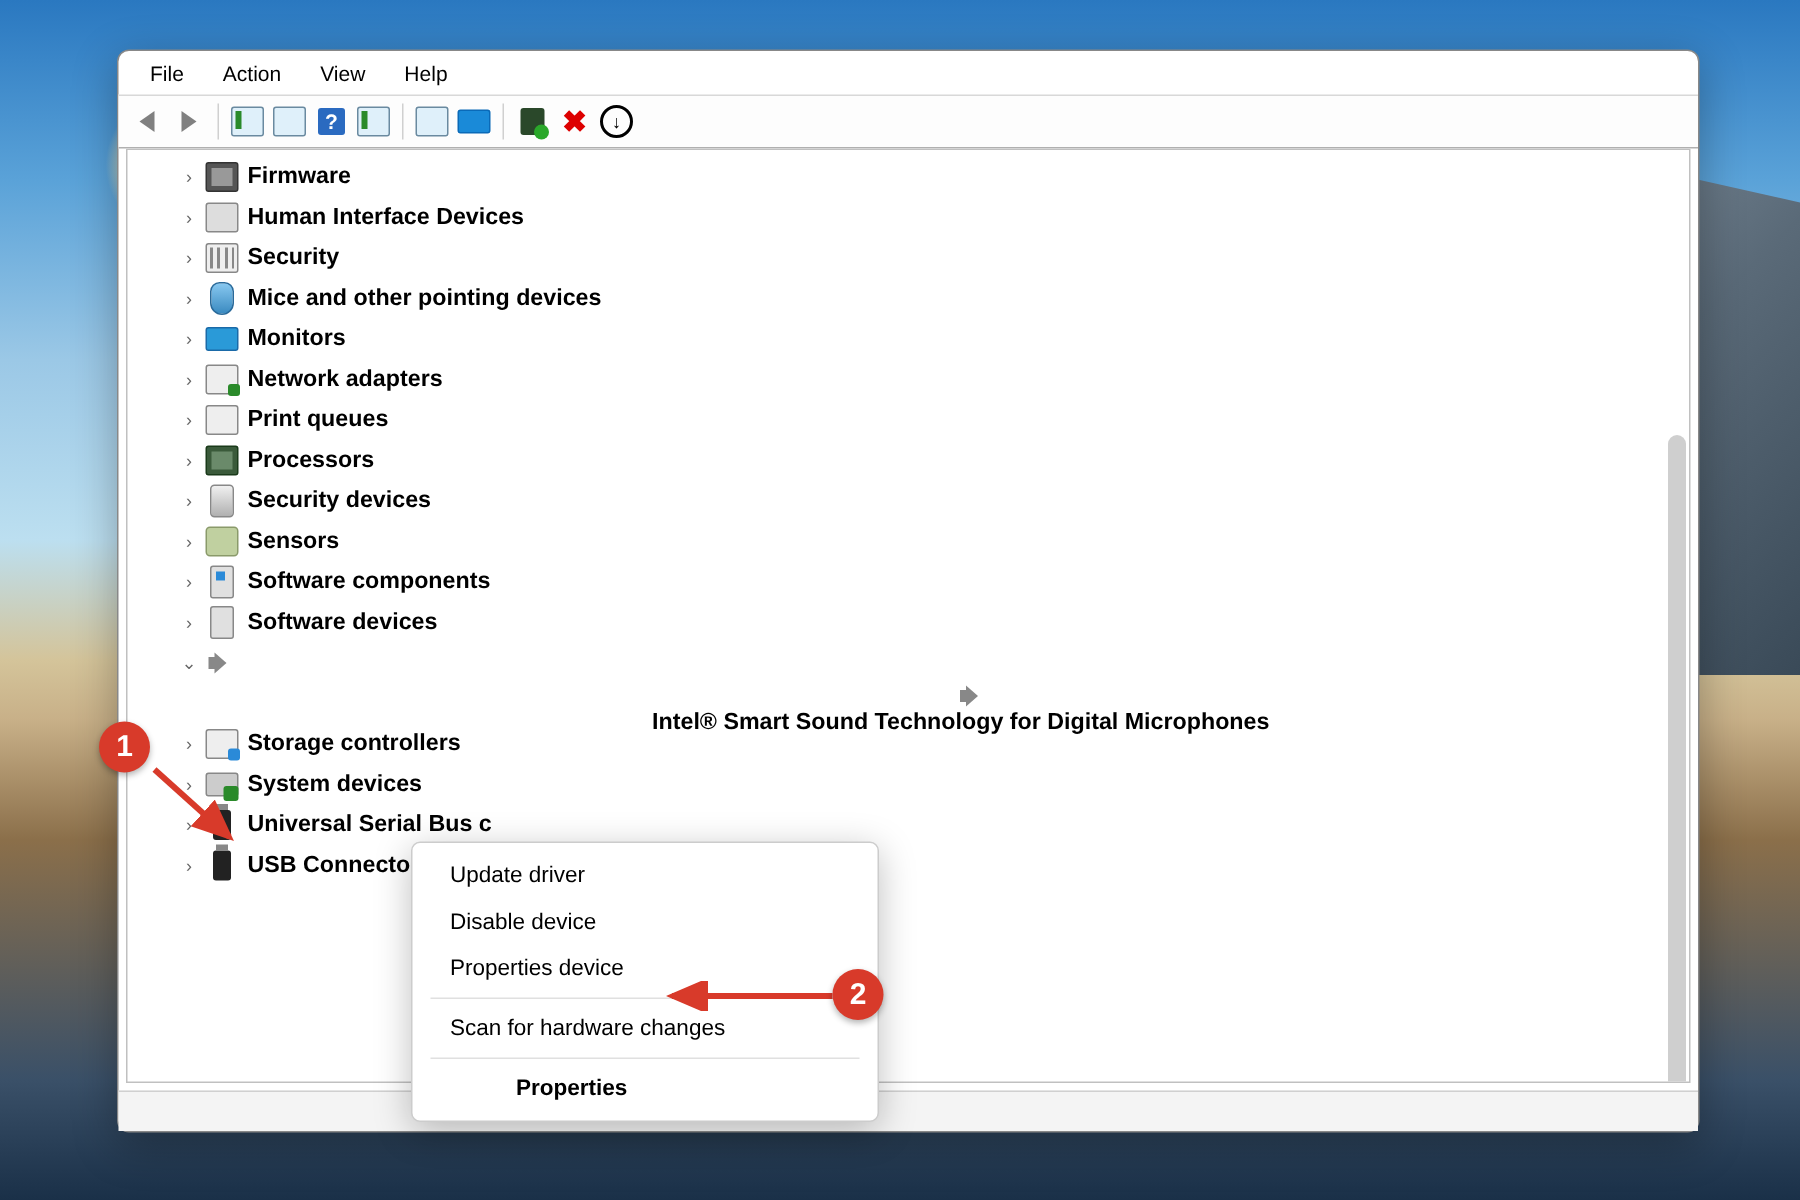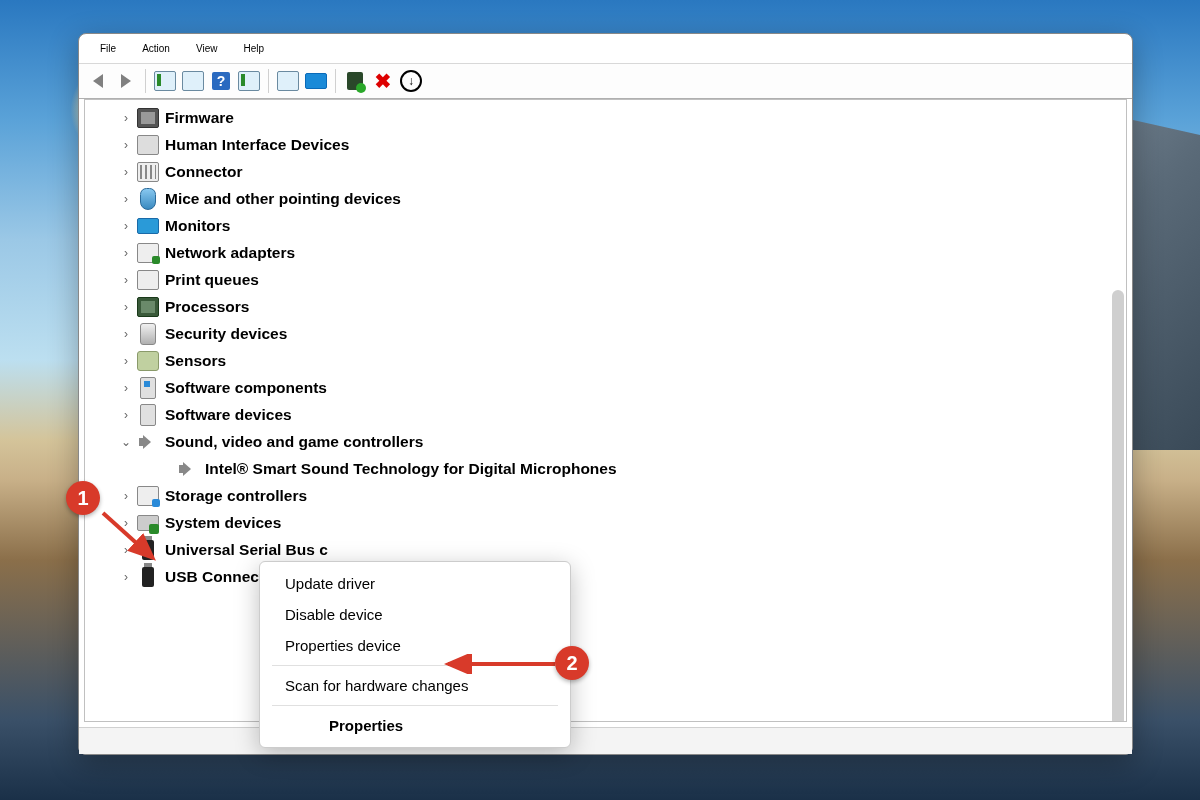--- a/index.html
+++ b/index.html
@@ -9,42 +9,42 @@
   .window{position:absolute;left:78px;top:33px;width:1053px;height:720px;background:#fff;border:1px solid #888;border-radius:8px;box-shadow:0 8px 30px rgba(0,0,0,.3);display:flex;flex-direction:column;}
   .titlebar{height:37px;display:flex;align-items:center;padding:0 2px 0 10px;}
   .titlebar .icon{width:20px;height:22px;margin-right:8px;position:relative;}
   .titlebar .icon:before{content:"";position:absolute;bottom:0;left:2px;width:16px;height:14px;background:#e8e8e8;border:1px solid #888;border-radius:2px 2px 0 0;}
   .titlebar .icon:after{content:"";position:absolute;top:0;left:6px;width:8px;height:6px;background:#888;border-radius:1px;}
   .title{font-size:16px;}
   .spacer{flex:1;}
   .winbtn{width:46px;height:36px;display:flex;align-items:center;justify-content:center;font-size:15px;color:#000;cursor:default;}
   .min{margin-top:-6px;}
   .menubar{height:29px;display:flex;align-items:center;padding:0 8px;gap:0;}
-  .menubar span{padding:4px 13px;font-size:10px;}
+  .menubar span{padding:4px 13px;font-size:14px;}
   .toolbar{height:34px;border-top:1px solid #d8d8d8;border-bottom:1px solid #b0b0b0;background:#fdfdfd;display:flex;align-items:center;padding:0 6px;gap:2px;}
   .sep{width:1px;height:24px;background:#d0d0d0;margin:0 4px;}
   .tbbtn{width:26px;height:26px;display:flex;align-items:center;justify-content:center;}
   .arrow-left,.arrow-right{width:0;height:0;border-top:7px solid transparent;border-bottom:7px solid transparent;}
   .arrow-left{border-right:10px solid #808080;}
   .arrow-right{border-left:10px solid #808080;}
   .tbicon{width:20px;height:18px;border:1px solid #6a8aa0;background:#dff0fa;border-radius:2px;position:relative;}
   .tbicon.g:after{content:"";position:absolute;left:2px;top:2px;width:4px;height:12px;background:#2a8a2a;}
   .qicon{width:18px;height:18px;background:#2a6ac0;border-radius:2px;color:#fff;font-weight:bold;text-align:center;line-height:18px;font-size:14px;}
   .mon{width:20px;height:14px;background:#1a8ad8;border:1px solid #0a6ab8;border-radius:2px;}
   .dev{width:16px;height:18px;background:#2a482a;border-radius:2px;position:relative;}
   .dev:after{content:"";position:absolute;bottom:-3px;right:-3px;width:10px;height:10px;background:#2aa82a;border-radius:50%;}
   .redx{color:#d00;font-size:20px;font-weight:bold;}
   .dnarr{width:18px;height:18px;border:2px solid #000;border-radius:50%;display:flex;align-items:center;justify-content:center;font-size:12px;font-weight:bold;}
   .tree{flex:1;border:1px solid #c0c0c0;margin:0 5px 5px 5px;overflow:hidden;position:relative;background:#fff;}
   .treeinner{padding:4px 0;}
   .node{display:flex;align-items:center;height:27px;padding-left:30px;white-space:nowrap;}
   .node .expander{width:22px;text-align:center;color:#666;font-size:12px;user-select:none;}
   .node .devicon{width:22px;height:22px;margin-right:6px;display:flex;align-items:center;justify-content:center;}
   .node .lbl{font-size:15.5px;font-weight:bold;}
-  .child{padding-left:70px;}
+  .child{padding-left:70px;flex-direction:column;}
   .child .devicon{margin-left:22px;}
   .selected .lbl{background:#cce8ff;border:1px solid #99d1ff;padding:0 2px;border-radius:2px;}
   
   .di{width:20px;height:18px;border-radius:2px;position:relative;}
   .di-firmware{background:#555;border:1px solid #333;}
   .di-firmware:before{content:"";position:absolute;inset:3px;background:#999;}
   .di-hid{background:#ddd;border:1px solid #888;}
   .di-keyboard{background:#eee;border:1px solid #888;}
   .di-keyboard:before{content:"";position:absolute;inset:2px;background:repeating-linear-gradient(90deg,#888 0 2px,#eee 2px 5px);}
   .di-mouse{width:14px;height:20px;background:linear-gradient(#88c8f0,#3a8ac0);border-radius:8px 8px 10px 10px;border:1px solid #2a6a9a;}
@@ -64,21 +64,21 @@
   .di-speaker:after{content:"";position:absolute;left:4px;top:2px;width:0;height:0;border-top:7px solid transparent;border-bottom:7px solid transparent;border-left:8px solid #888;}
   .di-storage{background:#eee;border:1px solid #888;}
   .di-storage:after{content:"";position:absolute;right:-2px;bottom:-2px;width:8px;height:8px;background:#2a8ad8;border-radius:2px;}
   .di-system{width:20px;height:14px;background:#ccc;border:1px solid #888;border-radius:2px;position:relative;}
   .di-system:after{content:"";position:absolute;right:-1px;bottom:-4px;width:10px;height:10px;background:#2a8a2a;border-radius:2px;}
   .di-usb{width:12px;height:20px;background:#222;border-radius:2px;}
   .di-usb:before{content:"";position:absolute;top:-4px;left:2px;width:8px;height:4px;background:#888;}
   .scrollbar{position:absolute;right:2px;top:190px;width:12px;height:460px;background:#cfcfcf;border-radius:6px;}
   .statusbar{height:26px;border-top:1px solid #d0d0d0;background:#f4f4f4;}
   
-  .context{position:absolute;left:259px;top:561px;width:310px;background:#fff;border:1px solid #ccc;border-radius:6px;box-shadow:0 6px 24px rgba(0,0,0,.25);padding:6px 0;z-index:50;}
+  .context{position:absolute;left:274px;top:561px;width:310px;background:#fff;border:1px solid #ccc;border-radius:6px;box-shadow:0 6px 24px rgba(0,0,0,.25);padding:6px 0;z-index:50;}
   .context .item{padding:7px 25px;font-size:15px;}
   .context .item.bold{font-weight:bold;margin-left:44px;}
   .context hr{border:none;border-top:1px solid #e0e0e0;margin:4px 12px;}
   
   .badge{position:absolute;width:34px;height:34px;border-radius:50%;background:#d83a2a;color:#fff;font-weight:bold;font-size:20px;display:flex;align-items:center;justify-content:center;box-shadow:0 2px 4px rgba(0,0,0,.3);z-index:60;}
   .arrow-ann{position:absolute;z-index:55;}
   .arrow-ann svg{display:block;}
 </style>
 </head>
 <body>
@@ -150,21 +150,21 @@
           <span class="devicon">
             <span class="di di-hid"></span>
           </span>
           <span class="lbl">Human Interface Devices</span>
         </div>
         <div class="node">
           <span class="expander">›</span>
           <span class="devicon">
             <span class="di di-keyboard"></span>
           </span>
-          <span class="lbl">Connector</span>
+          <span class="lbl">Security</span>
         </div>
         <div class="node">
           <span class="expander">›</span>
           <span class="devicon">
             <span class="di di-mouse"></span>
           </span>
           <span class="lbl">Mice and other pointing devices</span>
         </div>
         <div class="node">
           <span class="expander">›</span>
@@ -220,21 +220,20 @@
           <span class="devicon">
             <span class="di di-softdev"></span>
           </span>
           <span class="lbl">Software devices</span>
         </div>
         <div class="node">
           <span class="expander">⌄</span>
           <span class="devicon">
             <span class="di di-speaker"></span>
           </span>
-          <span class="lbl">Sound, video and game controllers</span>
         </div>
         <div class="node child">
           <span class="devicon">
             <span class="di di-speaker"></span>
           </span>
           <span class="lbl">Intel® Smart Sound Technology for Digital Microphones</span>
         </div>
         <div class="node">
           <span class="expander">›</span>
           <span class="devicon">

